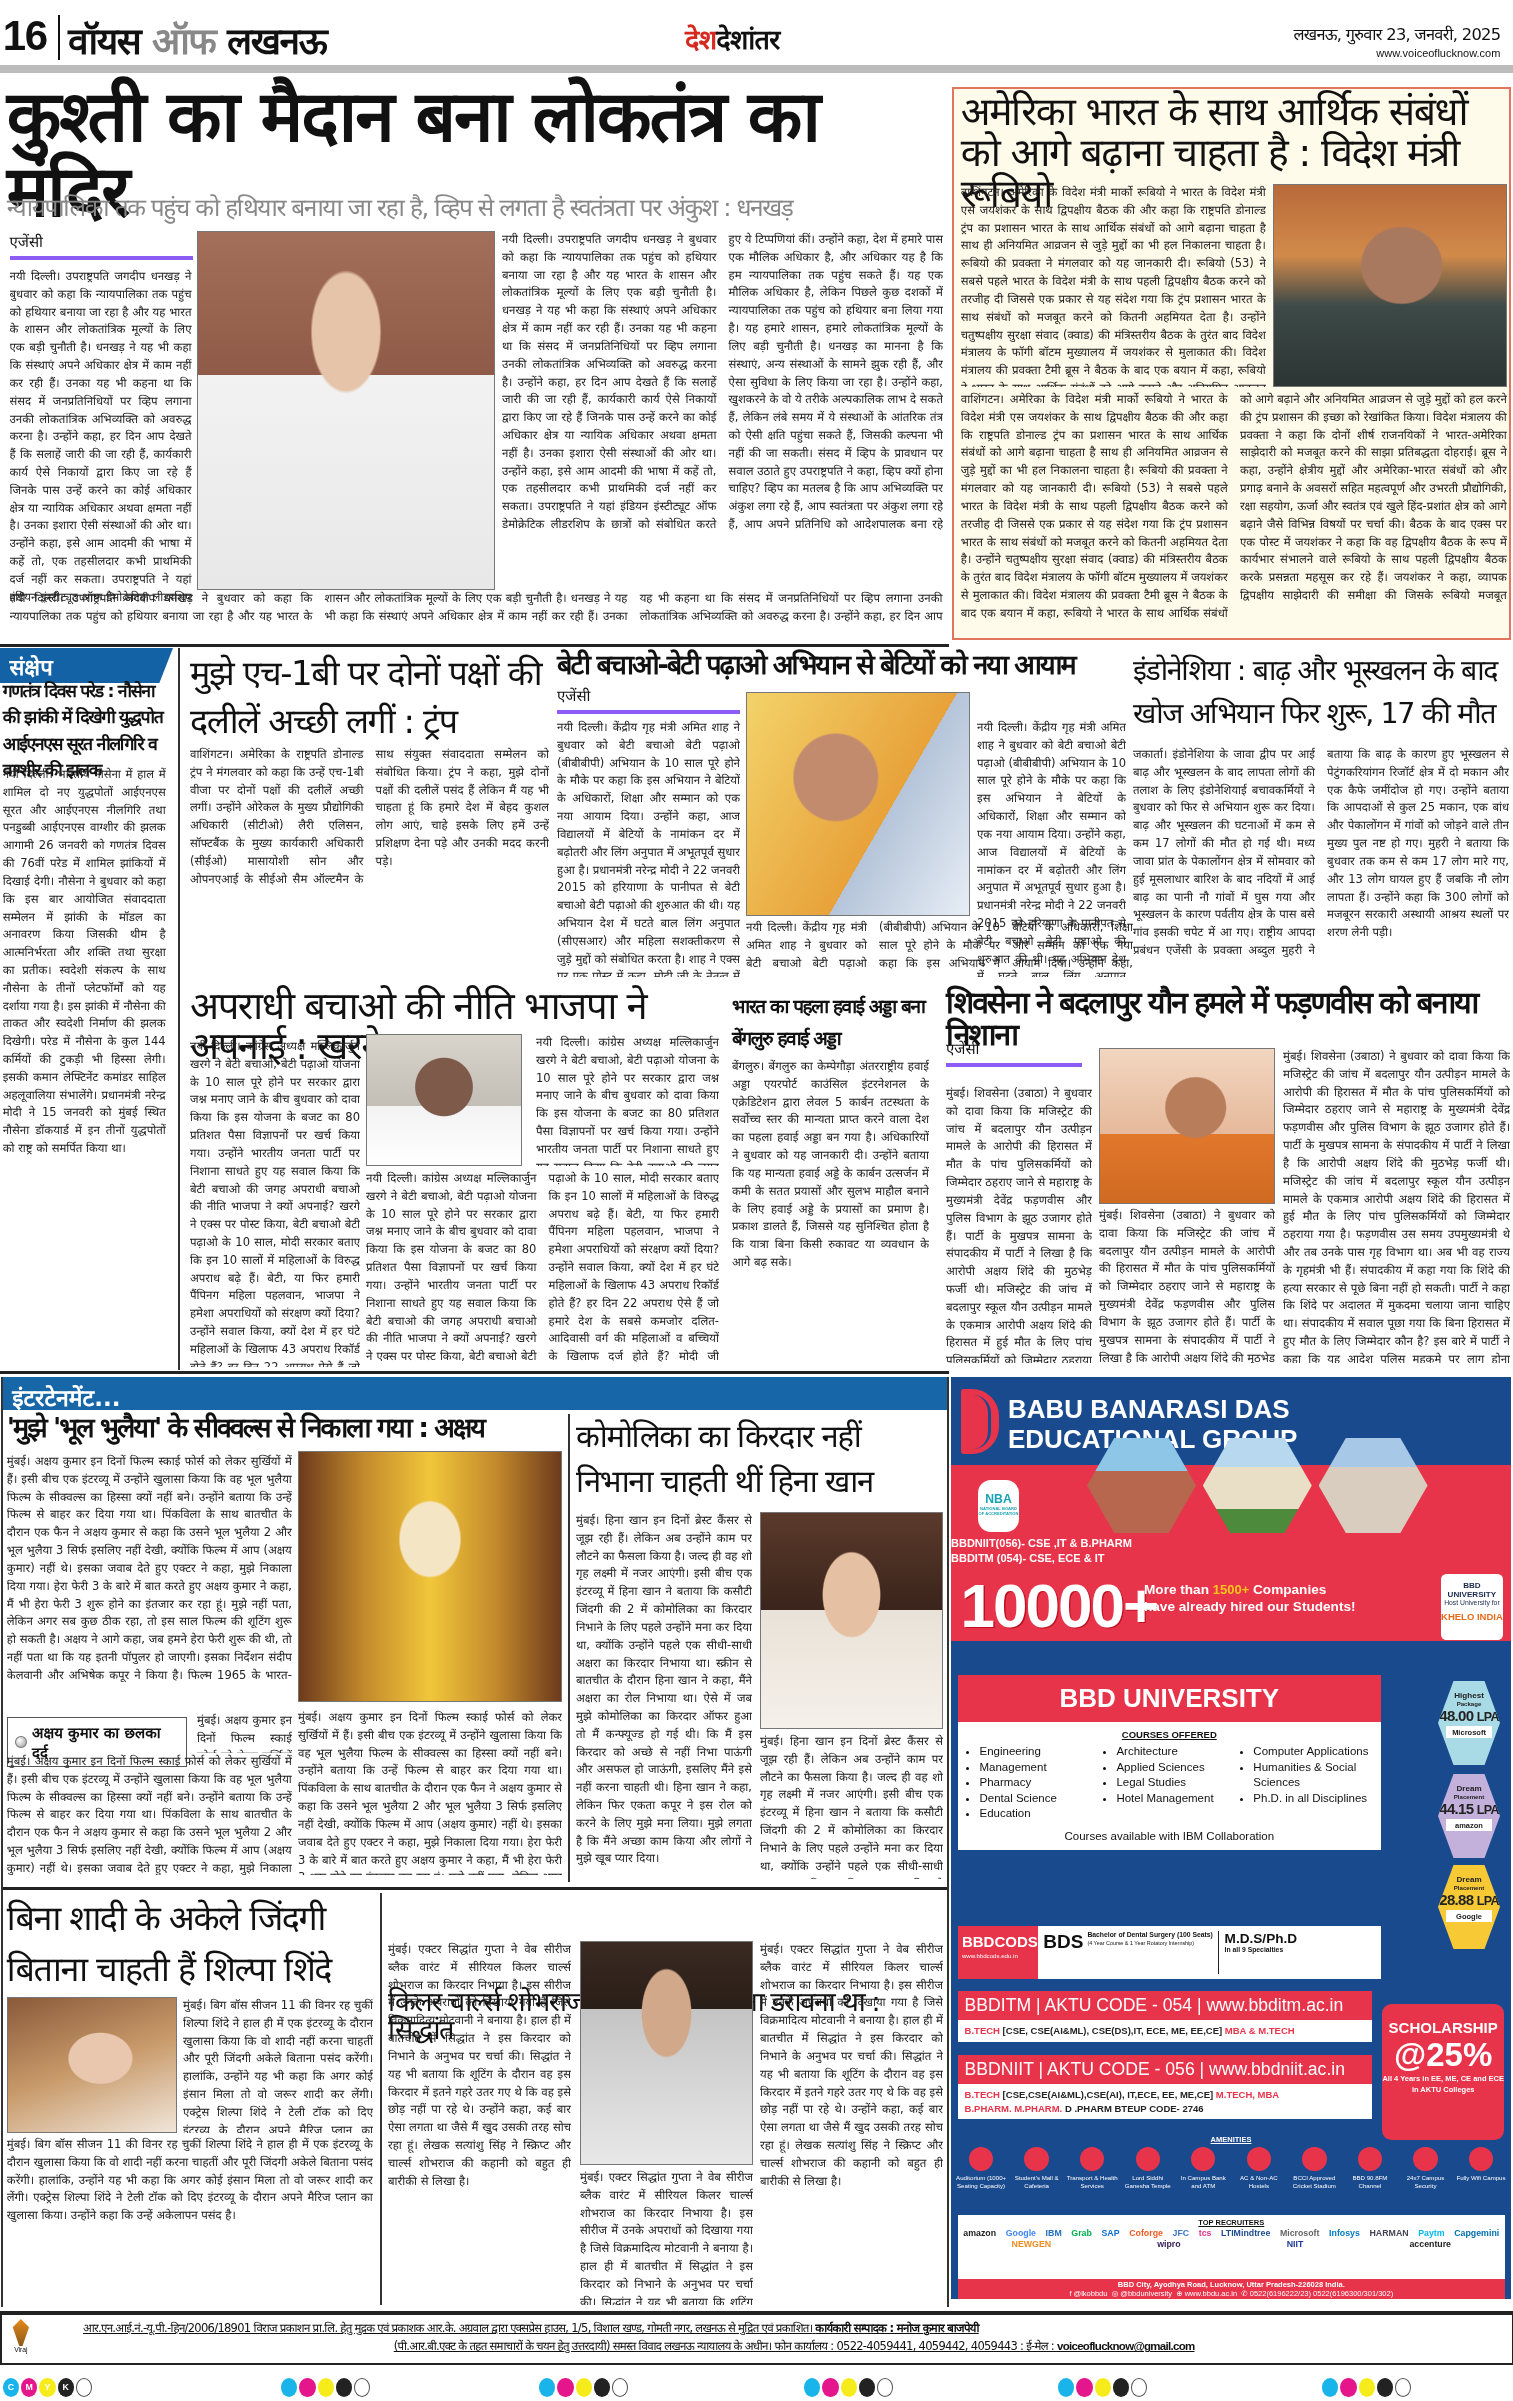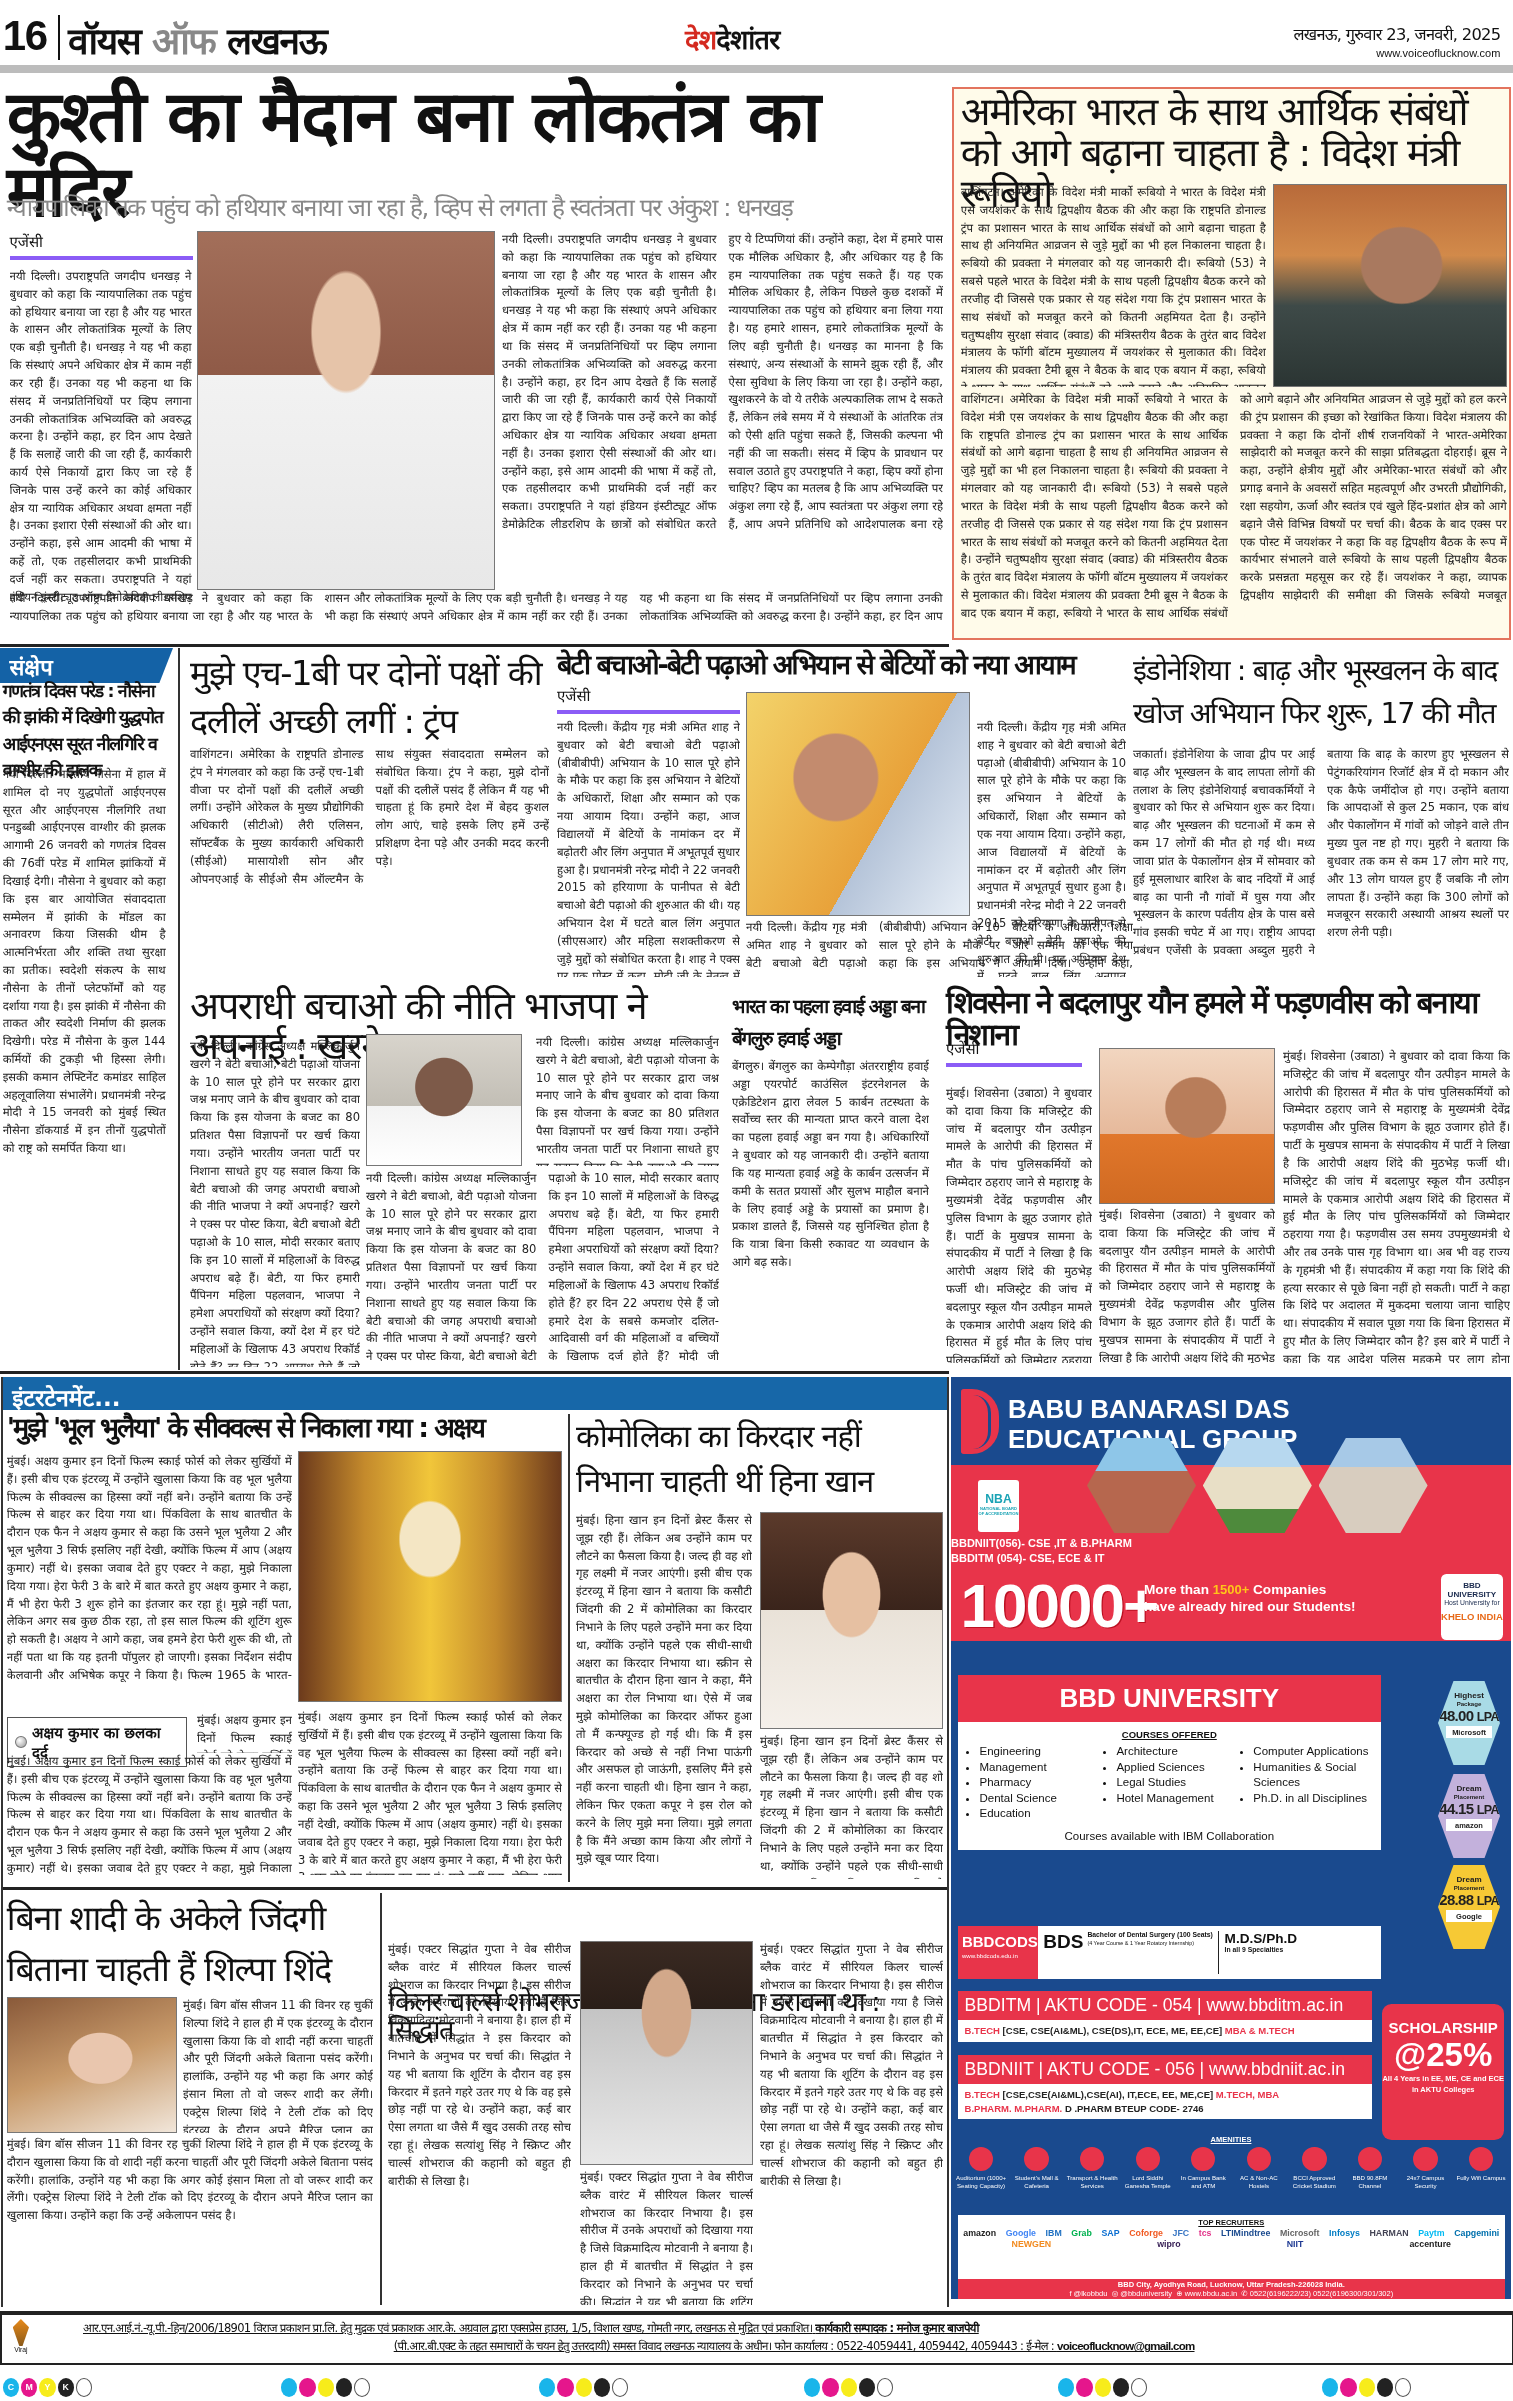--- a/index.html
+++ b/index.html
@@ -38,21 +38,21 @@
   .subbox { border: 1.4px solid #555; font: bold 15px "DejaVu Sans", sans-serif; padding: 4.1px 6.8px; display: inline-flex; align-items: center; gap: 5.4px; background:#fff; }
   .bullet-circ { width: 12.2px; height: 12.2px; border-radius: 50%; background: radial-gradient(circle at 35% 35%, #fff, #999); border: 0.7px solid #777; }
 
   
   .ad { left: 951px; top: 1377px; width: 560px; height: 922px; background: #1a4a8e; overflow: hidden; }
   .ad-top { height: 88px; background: #1a4a8e; position: relative; }
   .ad-logo { position: absolute; left: 9.5px; top: 12.2px; width: 38px; height: 65px; background: #e8344a; border-radius: 2.7px 27px 27px 2.7px; }
   .ad-logo::after { content: ""; position: absolute; left: 12.2px; top: 5.4px; width: 15px; height: 54px; border-right: 3.4px solid #1a4a8e; border-radius: 0 20.3px 20.3px 0; }
   .ad-title { position: absolute; left: 57px; top: 18px; color: #fff; font: bold 26px/1.15 "Liberation Sans", sans-serif; }
   .ad-red { background: #e8344a; position: relative; height: 176px; }
-  .nba { position: absolute; left: 27px; top: 15px; width: 41px; height: 52px; background: #fff; border-radius: 3px; color:#1aa3b5; font: bold 12.2px "Liberation Sans", sans-serif; text-align:center; padding-top: 12.2px; }
+  .nba { position: absolute; left: 27px; top: 15px; width: 41px; height: 52px; background: #fff; border-radius: 13px; color:#1aa3b5; font: bold 12.2px "Liberation Sans", sans-serif; text-align:center; padding-top: 12.2px; }
   .nba small { display:block; font-size: 4.1px; color:#1aa3b5; }
   .ad-inst { position: absolute; left: 0; color: #fff; font: bold 11px "Liberation Sans", sans-serif; }
   .hexes { position: absolute; left: 136px; top: 0; display: flex; gap: 6.8px; }
   .hex { width: 109px; height: 95px; clip-path: polygon(25% 0, 75% 0, 100% 50%, 75% 100%, 25% 100%, 0 50%); background: linear-gradient(#8ec6e8 0 35%, #b6674e 35% 100%); }
   .hex.h2 { background: linear-gradient(#b7d8ef 0 30%, #e8dfc6 30% 75%, #4e8a3c 75% 100%); }
   .hex.h3 { background: linear-gradient(#a7c9e7 0 30%, #d8cdbf 30% 100%); }
   .big10k { position: absolute; left: 9.5px; top: 105px; color: #fff; font: bold 62px "Liberation Sans", sans-serif; letter-spacing: -2px; text-shadow: 1.4px 1.4px 0 #b12; }
   .hired { position: absolute; left: 193px; top: 117px; color: #fff; font: bold 13.6px/1.25 "Liberation Sans", sans-serif; }
   .hired .yel { color: #ffc41a; font-size: 13px; }
   .khelo { position: absolute; right: 8.1px; top: 109px; width: 62px; height: 66px; background: #fff; border-radius: 5.4px; text-align:center; font: bold 8.1px "Liberation Sans", sans-serif; color:#1a2a4e; padding-top: 6.8px; }

